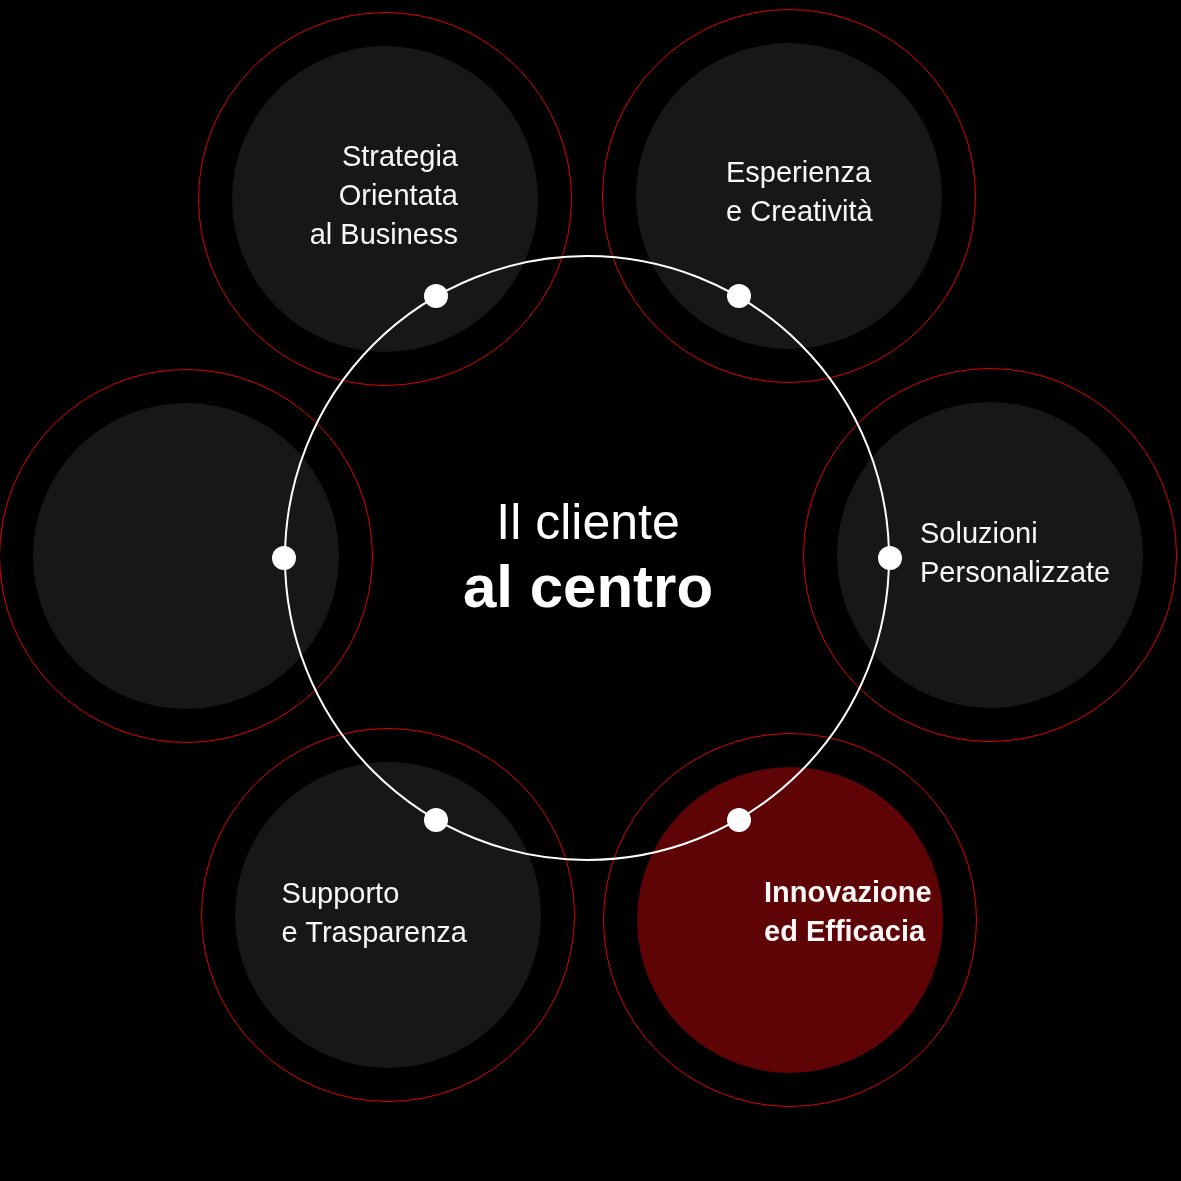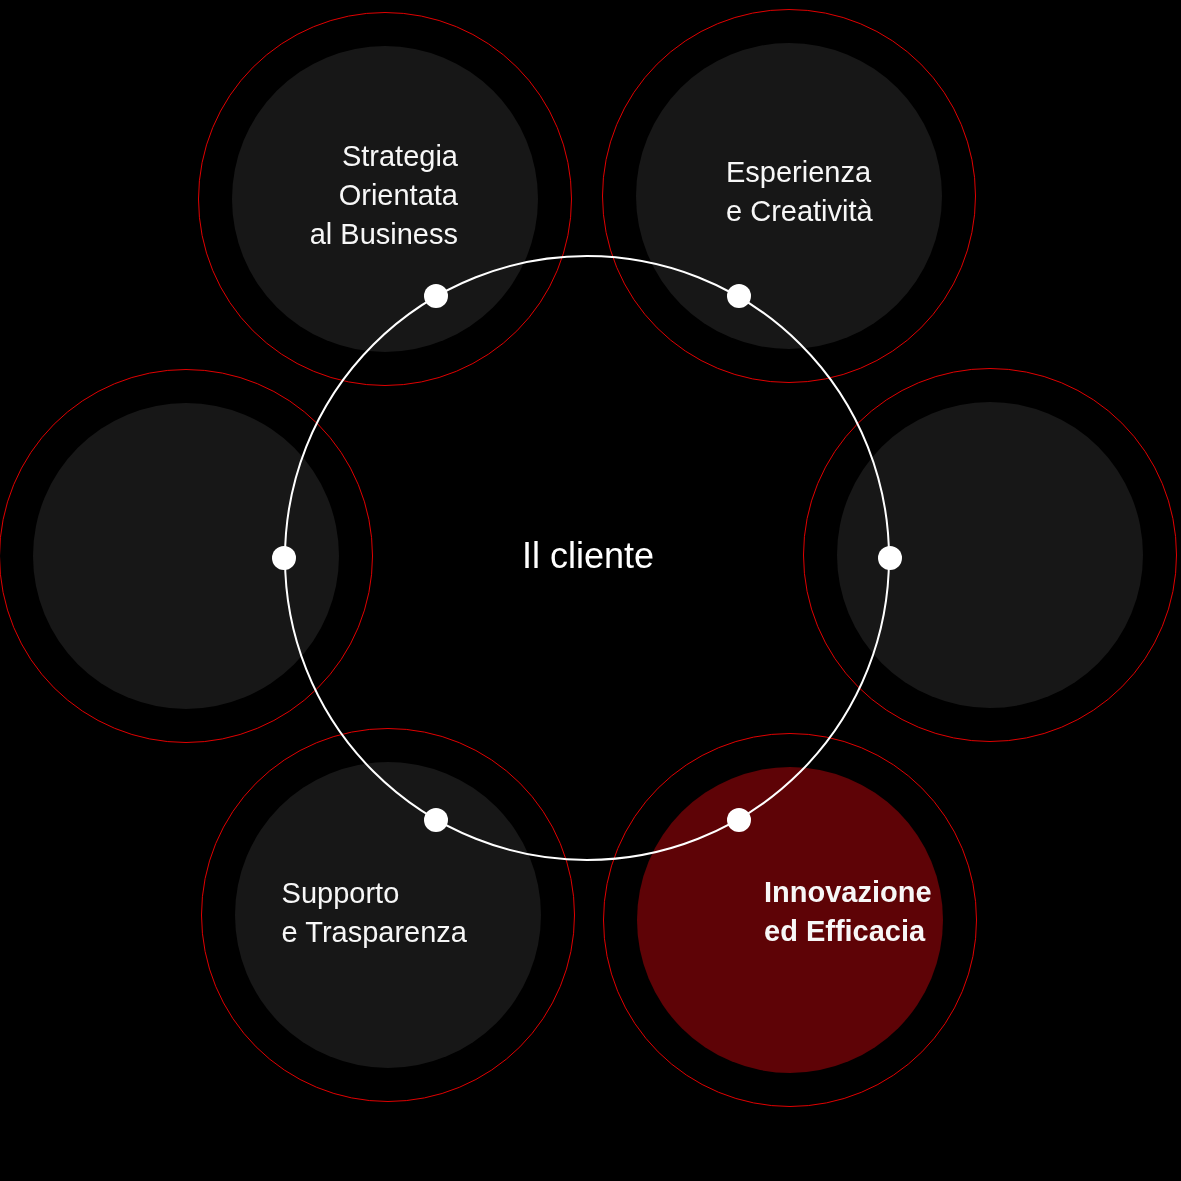--- a/index.html
+++ b/index.html
@@ -86,21 +86,21 @@
 
   
   .center-title {
     position: absolute;
     left: 588px; top: 556px;
     transform: translate(-50%, -50%);
     text-align: center;
     color: var(--center-text, #fff);
     white-space: nowrap;
   }
-  .ct-line1 { font-size: 36px; line-height: 62px; font-weight: 400; }
+  .ct-line1 { font-size: 50px; line-height: 62px; font-weight: 400; }
   .ct-line2 { font-size: 60px; line-height: 68px; font-weight: 700; }
 </style>
 </head>
 <body>
 
 <div class="stage">
 
   <div class="node node-tl">
     <div class="ring"></div>
     <div class="disc"></div>
@@ -133,22 +133,25 @@
   <div class="dot dot-120"></div>
   <div class="dot dot-180"></div>
   <div class="dot dot-240"></div>
   <div class="dot dot-300"></div>
 
   <div class="label lbl-tl">Strategia
 Orientata
 al Business</div>
   <div class="label lbl-tr">Esperienza
 e Creatività</div>
+  <div class="label lbl-r">Soluzioni
+Personalizzate</div>
   <div class="label lbl-bl">Supporto
 e Trasparenza</div>
   <div class="label lbl-br">Innovazione
 ed Efficacia</div>
 
   <div class="center-title">
     <div class="ct-line1">Il cliente</div>
+    <div class="ct-line2">al centro</div>
   </div>
 
 </div>
 
 </body></html>

